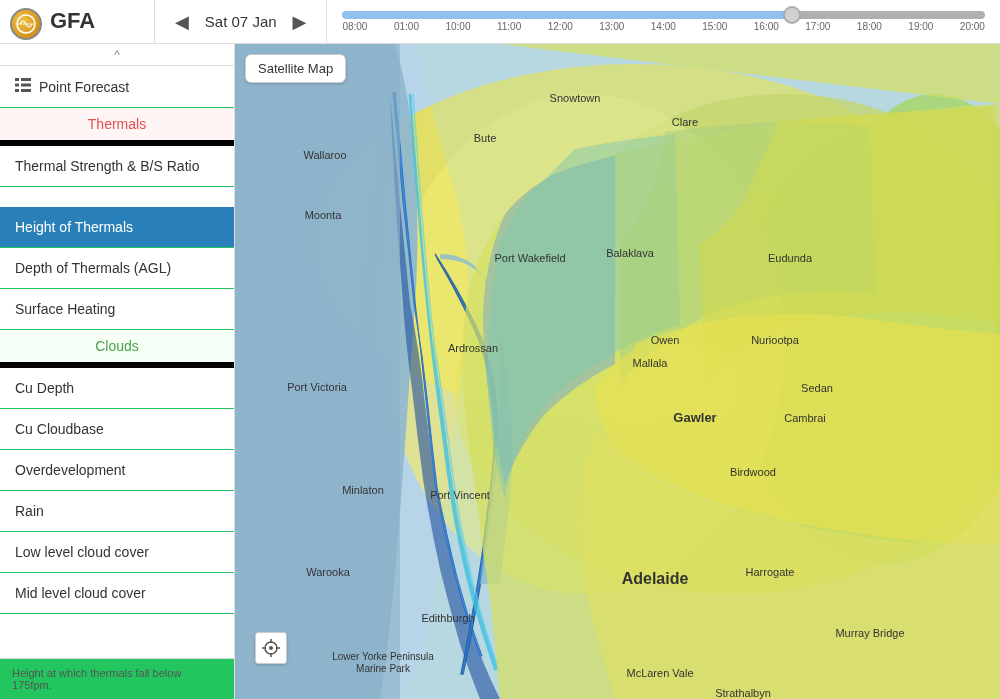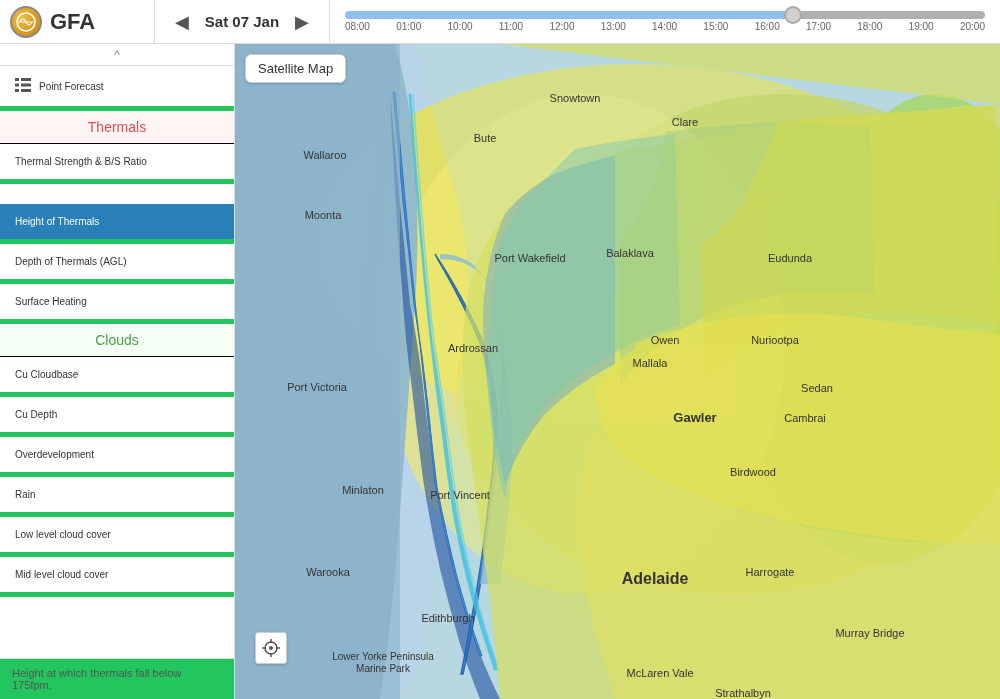--- a/index.html
+++ b/index.html
@@ -5,36 +5,36 @@
     * { margin: 0; padding: 0; box-sizing: border-box; }
     body { font-family: Arial, sans-serif; width: 1000px; height: 699px; overflow: hidden; position: relative; }
 
     
     #header {
       position: absolute; top: 0; left: 0; right: 0; height: 44px;
       background: #fff; border-bottom: 1px solid #ddd;
       display: flex; align-items: center; z-index: 100;
     }
     #logo-area {
-      width: 155px; display: flex; align-items: center; padding: 16px 10px; gap: 8px;
+      width: 155px; display: flex; align-items: flex-start; padding: 8px 10px; gap: 8px;
       border-right: 1px solid #ddd; height: 100%;
     }
     #logo-circle {
       width: 32px; height: 32px; border-radius: 50%;
       background: radial-gradient(circle at 35% 35%, #f0c040, #c88010);
       border: 2px solid #888;
       display: flex; align-items: center; justify-content: center;
       font-size: 10px; color: #fff; font-weight: bold;
     }
     #app-title { font-size: 22px; font-weight: bold; color: #333; }
     #nav-area {
       display: flex; align-items: center; padding: 0 12px; gap: 8px; border-right: 1px solid #ddd; height: 100%;
     }
     .nav-arrow { cursor: pointer; font-size: 18px; color: #555; padding: 4px 8px; background: none; border: none; }
-    #date-display { font-size: 15px; color: #333; font-weight: 700; }
+    #date-display { font-size: 15px; color: #333; font-weight: 400; }
     #timeline-area {
       flex: 1; display: flex; align-items: center; padding: 14px 15px; gap: 0; flex-direction: column; justify-content: center;
     }
     #slider-track {
       width: 100%; height: 8px; background: linear-gradient(to right, #90c0f0 0%, #90c0f0 70%, #b0b0b0 70%);
       border-radius: 4px; position: relative;
     }
     #slider-thumb {
       position: absolute; right: 30%; top: 50%; transform: translate(50%, -50%);
       width: 18px; height: 18px; background: #d0d0d0; border: 2px solid #aaa;
@@ -49,28 +49,28 @@
       position: absolute; top: 44px; left: 0; width: 235px; bottom: 0;
       background: #fff; border-right: 1px solid #ddd; overflow-y: auto; z-index: 50;
       display: flex; flex-direction: column;
     }
     .sidebar-toggle {
       display: flex; align-items: center; justify-content: center;
       height: 22px; background: #fff; border-bottom: 1px solid #ddd; cursor: pointer;
       font-size: 12px; color: #888;
     }
     .sidebar-item {
-      padding: 12px 15px; font-size: 10px; color: #333; cursor: pointer;
-      border-bottom: 5px solid #22c55e;
+      padding: 12px 15px; font-size: 14px; color: #333; cursor: pointer;
+      border-bottom: 1px solid #22c55e;
     }
     .sidebar-item.active { background: #2980b9; color: #fff; margin-top: 20px; }
     .sidebar-item.point-forecast { display: flex; align-items: center; gap: 8px; }
     .section-header {
       padding: 8px 15px; font-size: 14px; text-align: center;
-      border-bottom: 1px solid #000000;
+      border-bottom: 6px solid #000000;
     }
     .section-header.thermals { color: #e05050; background: #fff5f5; }
     .section-header.clouds { color: #50a050; background: #f5fff5; }
     .sidebar-footer {
       padding: 8px 12px; font-size: 11px; color: #555; background: #22c55e;
       border-top: 1px solid #ddd; margin-top: auto;
     }
 
     
     #map-container {
@@ -157,22 +157,22 @@
     </span>
     <span>Point Forecast</span>
   </div>
   <div id="sidebar-items-container">
       <div class="section-header thermals">Thermals</div>
       <div class="sidebar-item">Thermal Strength &amp; B/S Ratio</div>
       <div class="sidebar-item active">Height of Thermals</div>
       <div class="sidebar-item">Depth of Thermals (AGL)</div>
       <div class="sidebar-item">Surface Heating</div>
       <div class="section-header clouds">Clouds</div>
+      <div class="sidebar-item">Cu Depth</div>
       <div class="sidebar-item">Cu Cloudbase</div>
-      <div class="sidebar-item">Cu Depth</div>
       <div class="sidebar-item">Overdevelopment</div>
       <div class="sidebar-item">Rain</div>
       <div class="sidebar-item">Low level cloud cover</div>
       <div class="sidebar-item">Mid level cloud cover</div>
     </div>
   <div class="sidebar-footer">Height at which thermals fall below 175fpm.</div>
 </div>
 
 <div id="map-container">
   <div id="map-bg">

